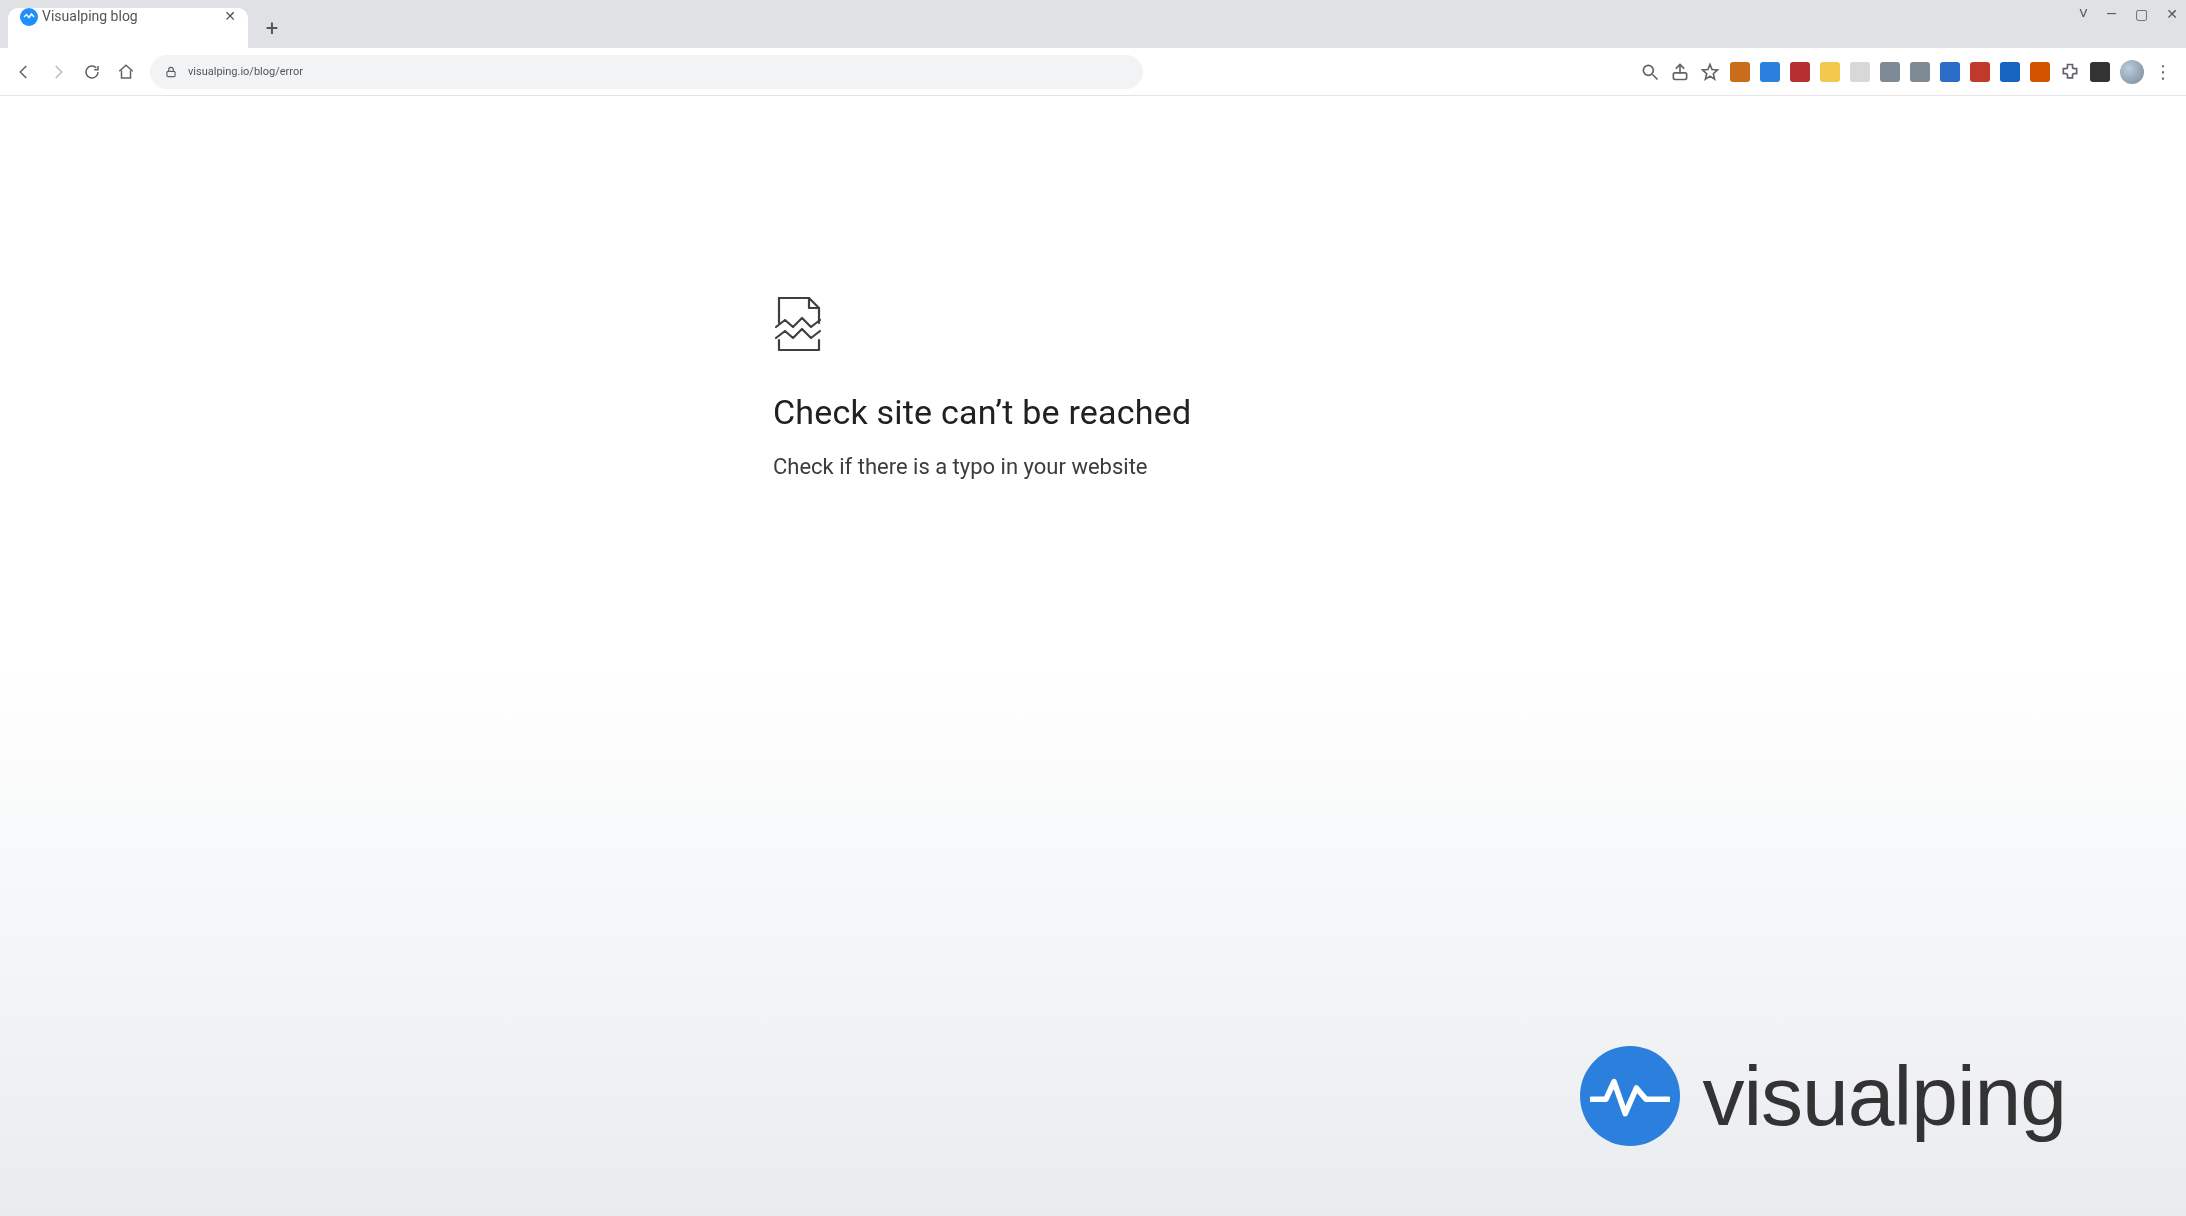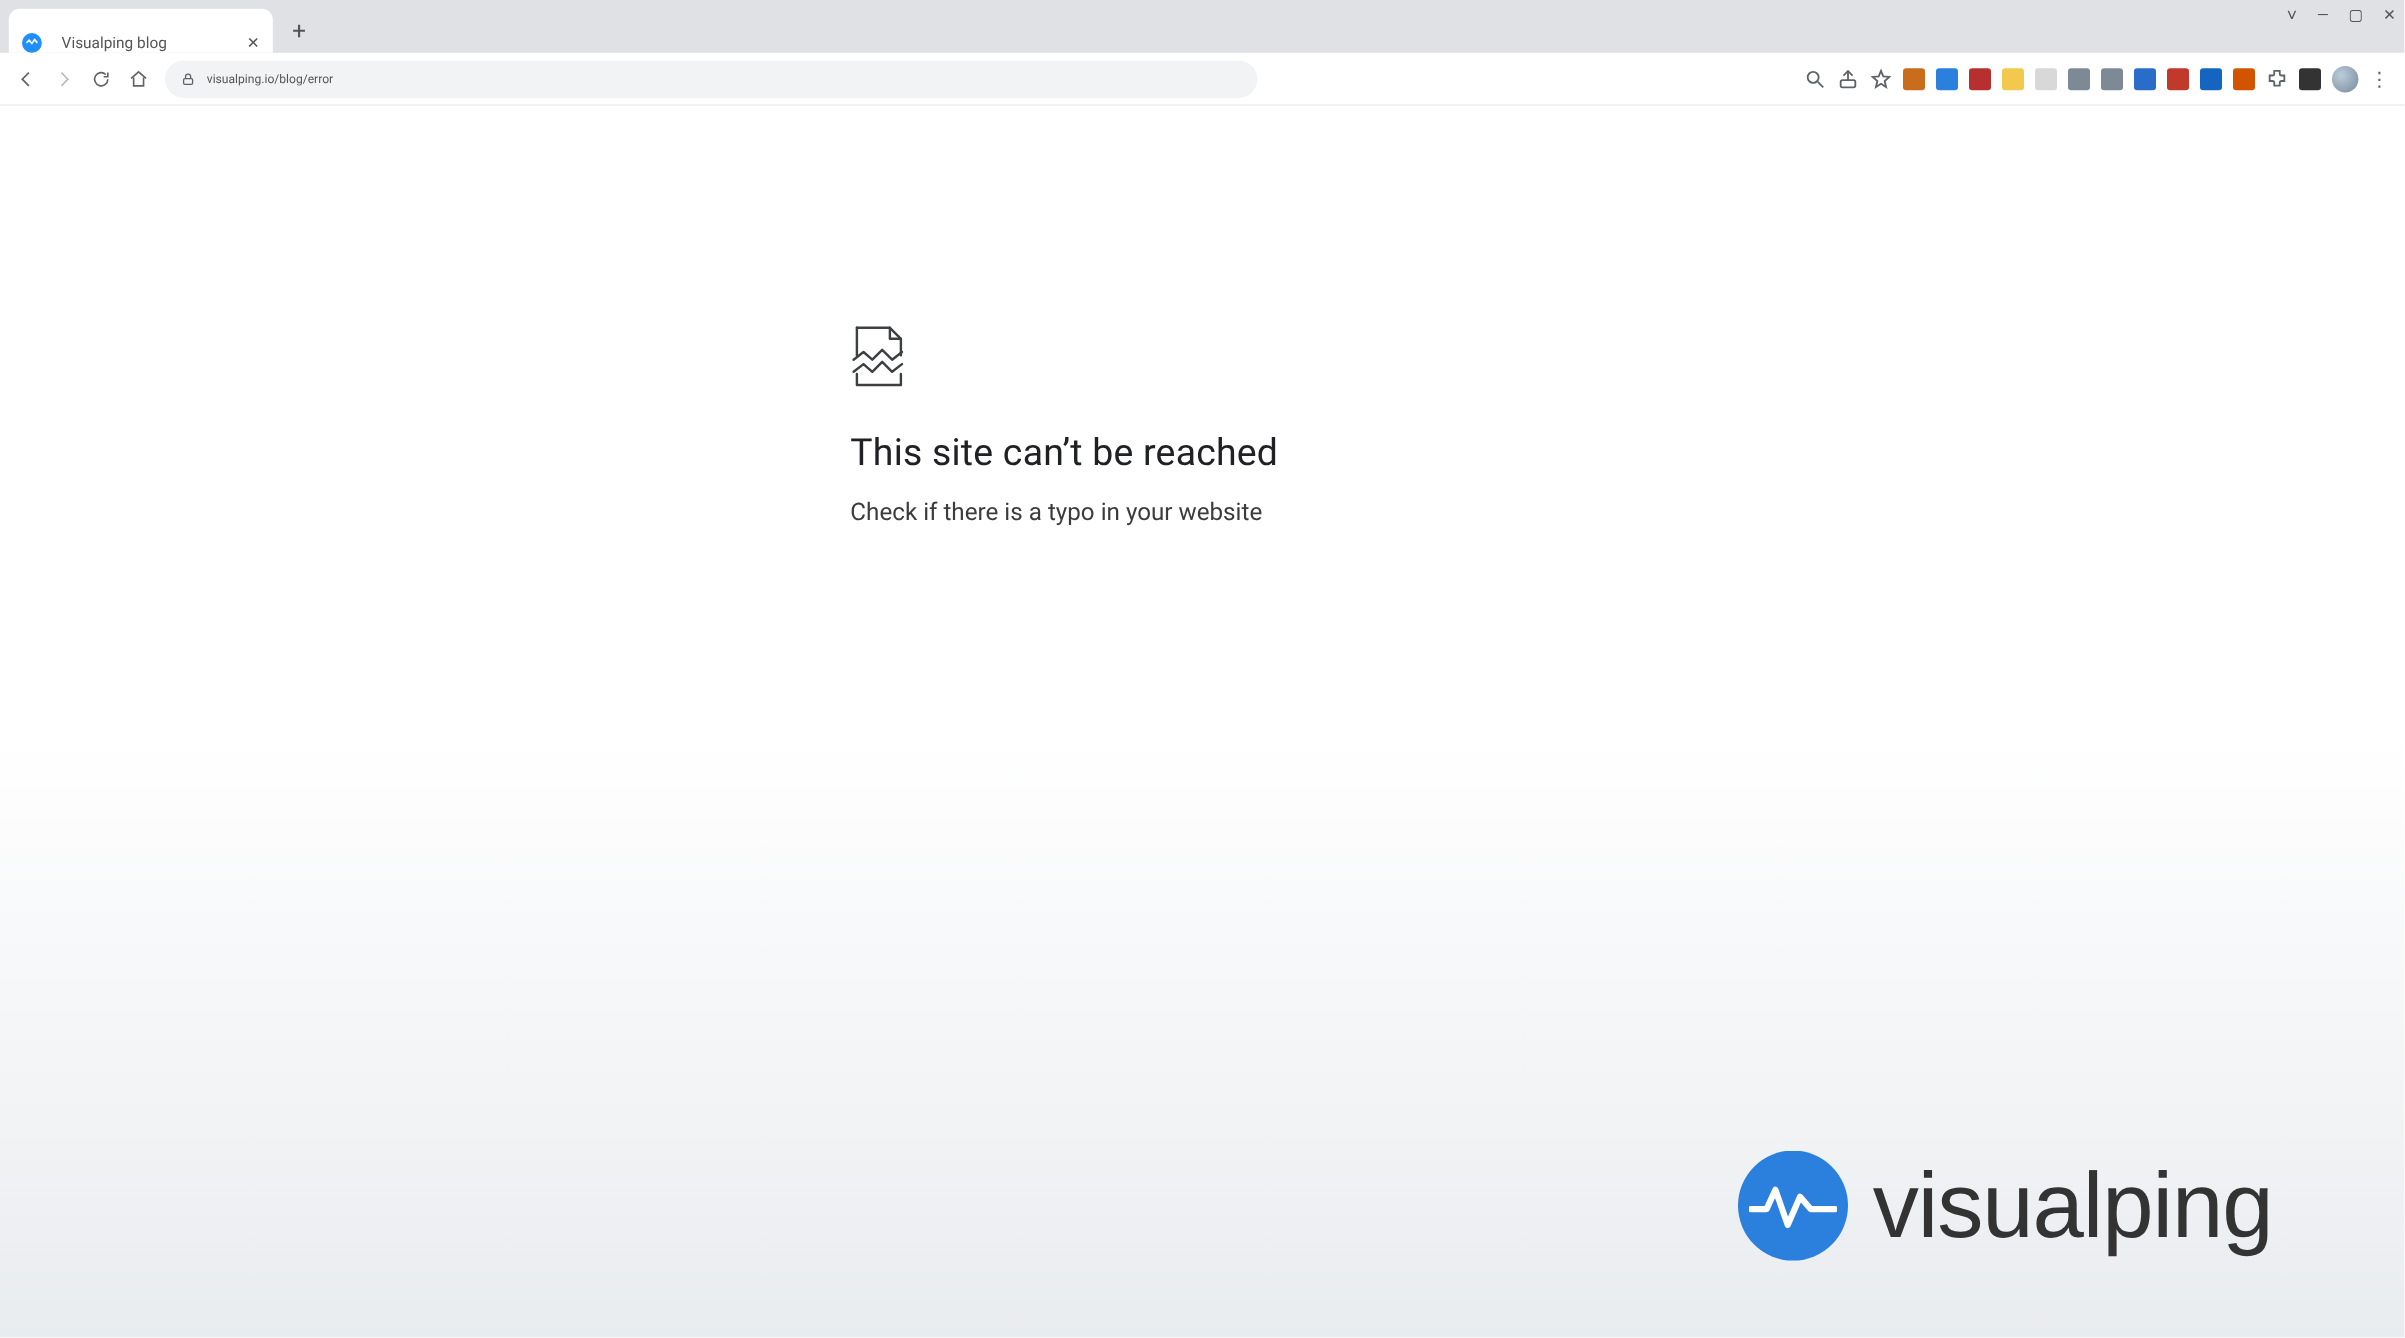--- a/index.html
+++ b/index.html
@@ -1,21 +1,21 @@
 <!DOCTYPE html>
 <html><head>
 <meta charset="utf-8">
 <style>
   * { box-sizing: border-box; margin: 0; padding: 0; }
   html, body { width: 100%; height: 100%; font-family: -apple-system, BlinkMacSystemFont, "Segoe UI", Roboto, Arial, sans-serif; background: #fff; }
   .browser { width: 100%; height: 100%; display: flex; flex-direction: column; background: linear-gradient(to bottom, #ffffff 55%, #e9ecef 100%); }
 
   
   .tab-strip { height: 48px; background: #dfe1e5; display: flex; align-items: flex-end; padding-left: 8px; position: relative; }
-  .tab { background: #fff; height: 40px; min-width: 240px; border-top-left-radius: 10px; border-top-right-radius: 10px; display: flex; align-items: flex-end; padding: 0 12px; gap: 18px; font-size: 14px; color: #444; position: relative; }
+  .tab { background: #fff; height: 40px; min-width: 240px; border-top-left-radius: 10px; border-top-right-radius: 10px; display: flex; align-items: flex-start; padding: 0 12px; gap: 4px; font-size: 14px; color: #444; position: relative; }
   .tab .favicon { width: 18px; height: 18px; border-radius: 50%; background: #1f8fff; display:flex; align-items:center; justify-content:center; }
   .tab .favicon svg { width: 12px; height: 12px; }
   .tab .title { flex: 1; white-space: nowrap; overflow: hidden; text-overflow: ellipsis; filter: blur(0.6px); color:#555; }
   .tab .close { font-size: 14px; color: #555; cursor: pointer; }
   .new-tab { width: 32px; height: 32px; display:flex; align-items:center; justify-content:center; font-size: 22px; color:#555; margin-left:8px; margin-bottom:4px; cursor:pointer; }
   .window-controls { position:absolute; right:8px; top:6px; display:flex; gap:18px; align-items:center; color:#555; }
   .window-controls span { cursor:pointer; font-size:14px; line-height:1; }
   .window-controls .chev { font-size:16px; }
 
   
@@ -152,21 +152,21 @@
       <div class="error-icon">
         <svg viewBox="0 0 52 58" fill="none" stroke="#3c4043" stroke-width="2.2" stroke-linejoin="round" stroke-linecap="round">
           <path d="M6 2 H36 L46 12 V27"></path>
           <path d="M36 2 V12 H46"></path>
           <path d="M6 2 V27"></path>
           <path d="M3 31 L12 24 L20 31 L29 22 L38 31 L47 24"></path>
           <path d="M3 42 L12 35 L20 42 L29 33 L38 42 L47 35"></path>
           <path d="M6 44 V54 H46 V44"></path>
         </svg>
       </div>
-      <h1 class="error-title">This site can’t be reached</h1>
+      <h1 class="error-title">Check site can’t be reached</h1>
       <div class="error-sub">Check if there is a typo in your website</div>
     </div>
   </div>
 
   <div class="overlay-logo">
     <div class="circle">
       <svg viewBox="0 0 100 60" fill="none" stroke="#ffffff" stroke-width="7" stroke-linecap="round" stroke-linejoin="round">
         <path d="M2 34 L20 34 L30 12 L44 52 L58 20 L70 34 L98 34"></path>
       </svg>
     </div>

